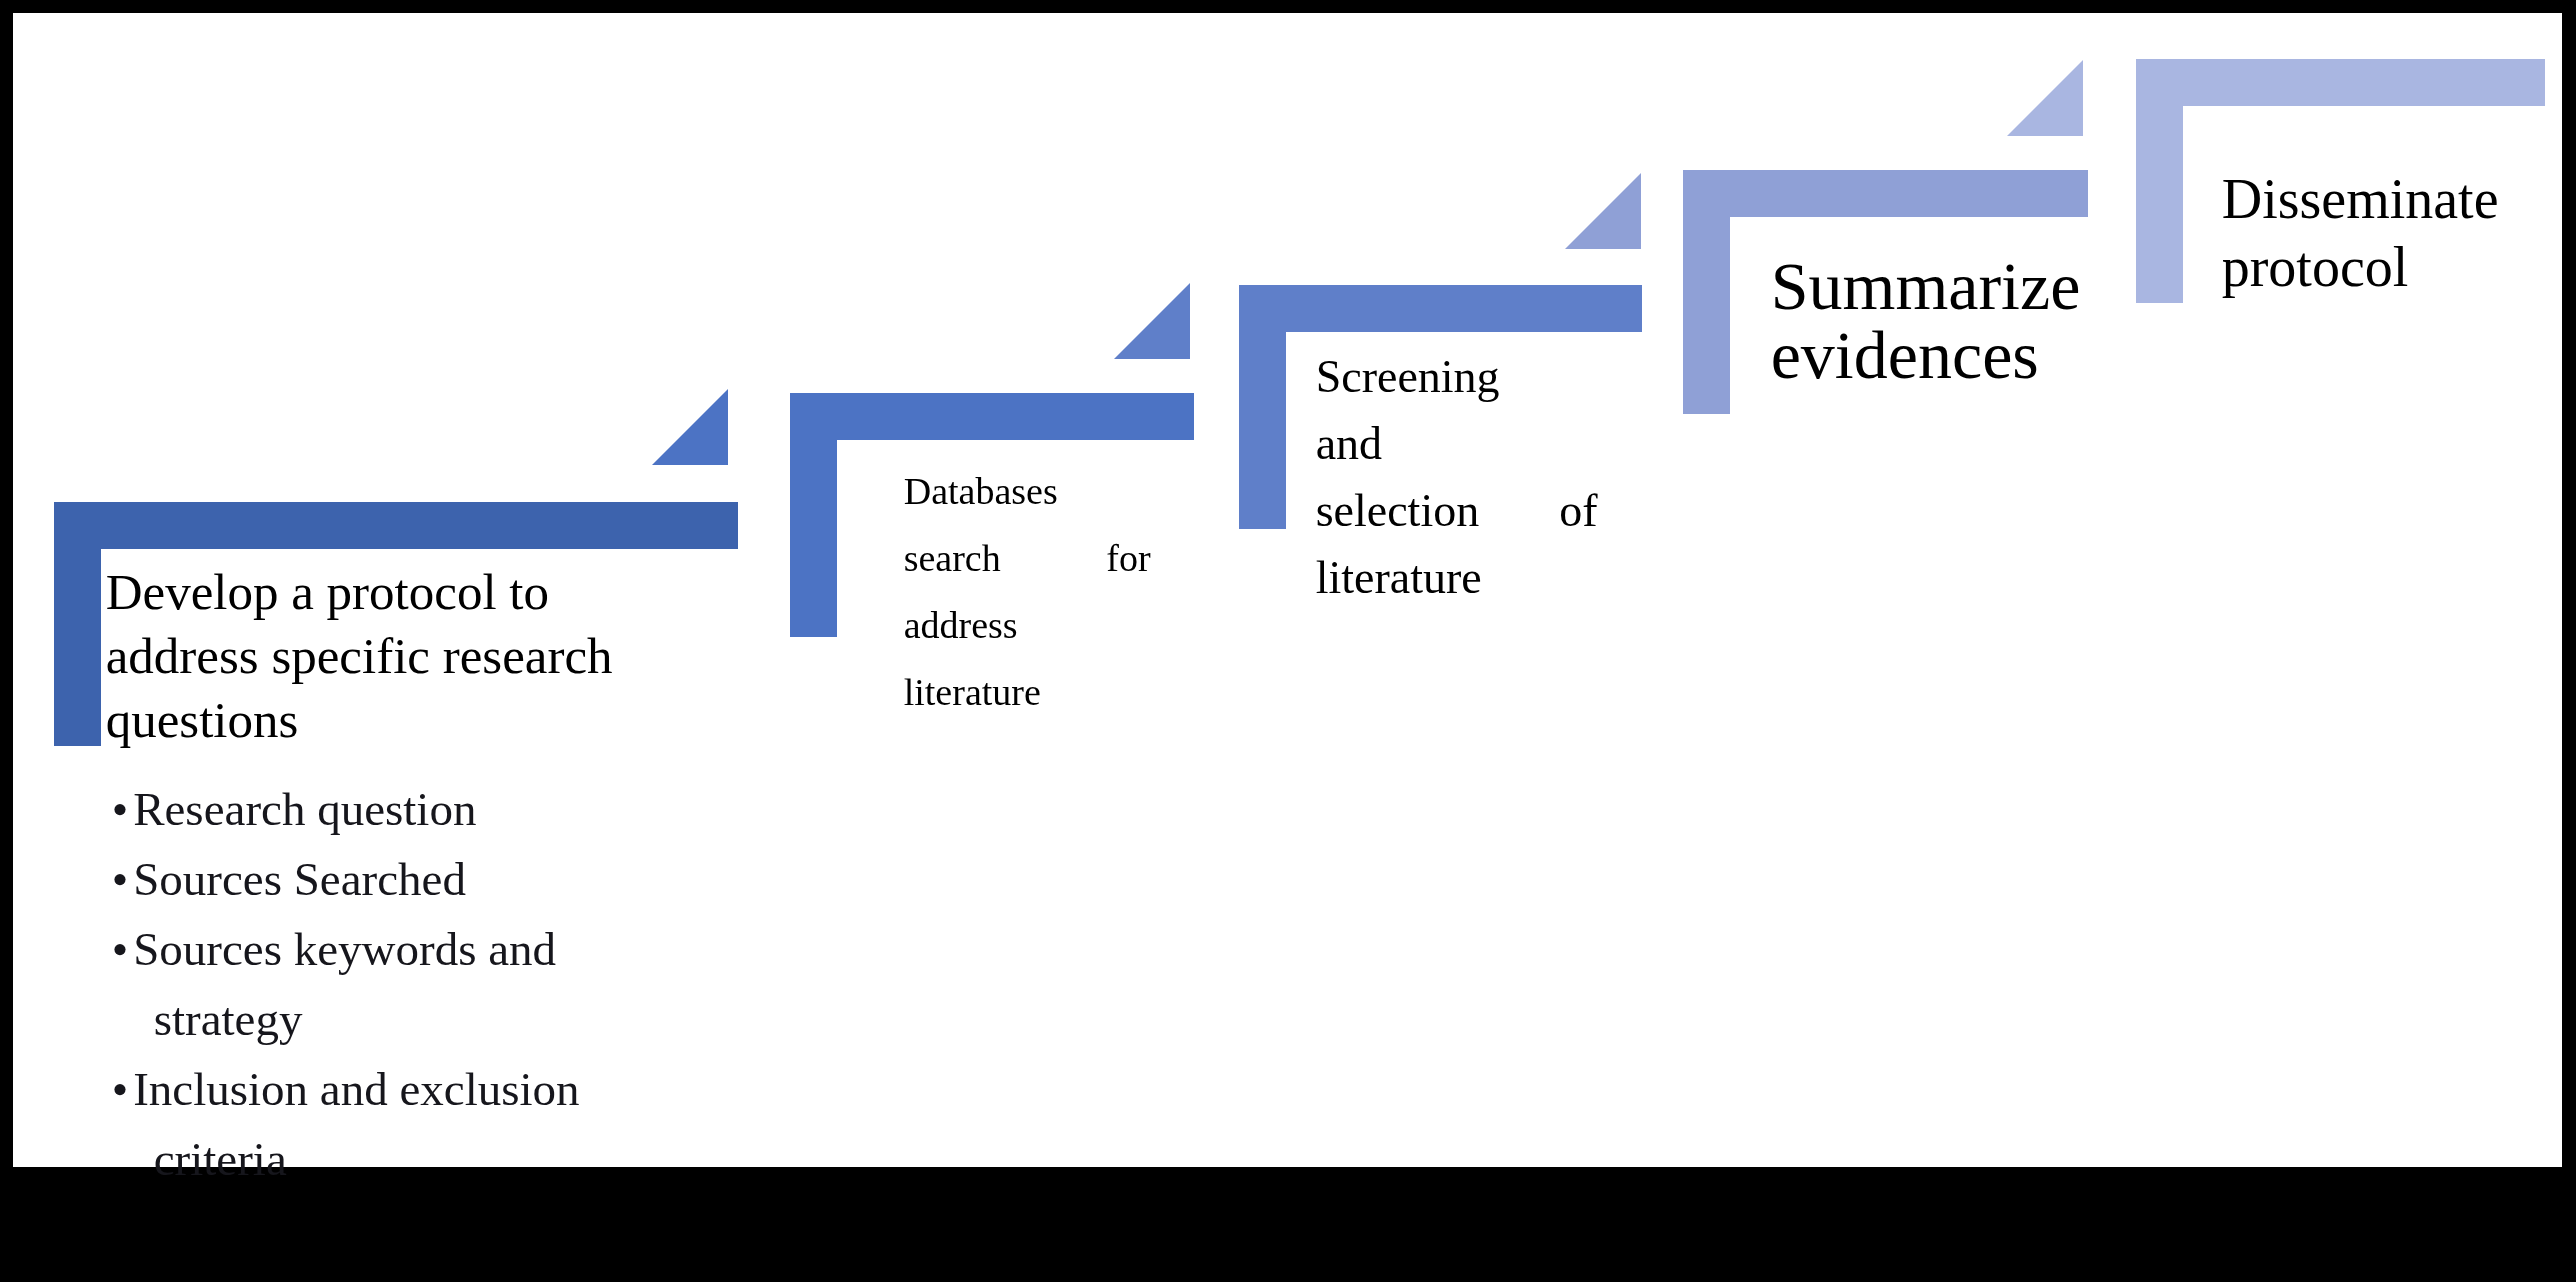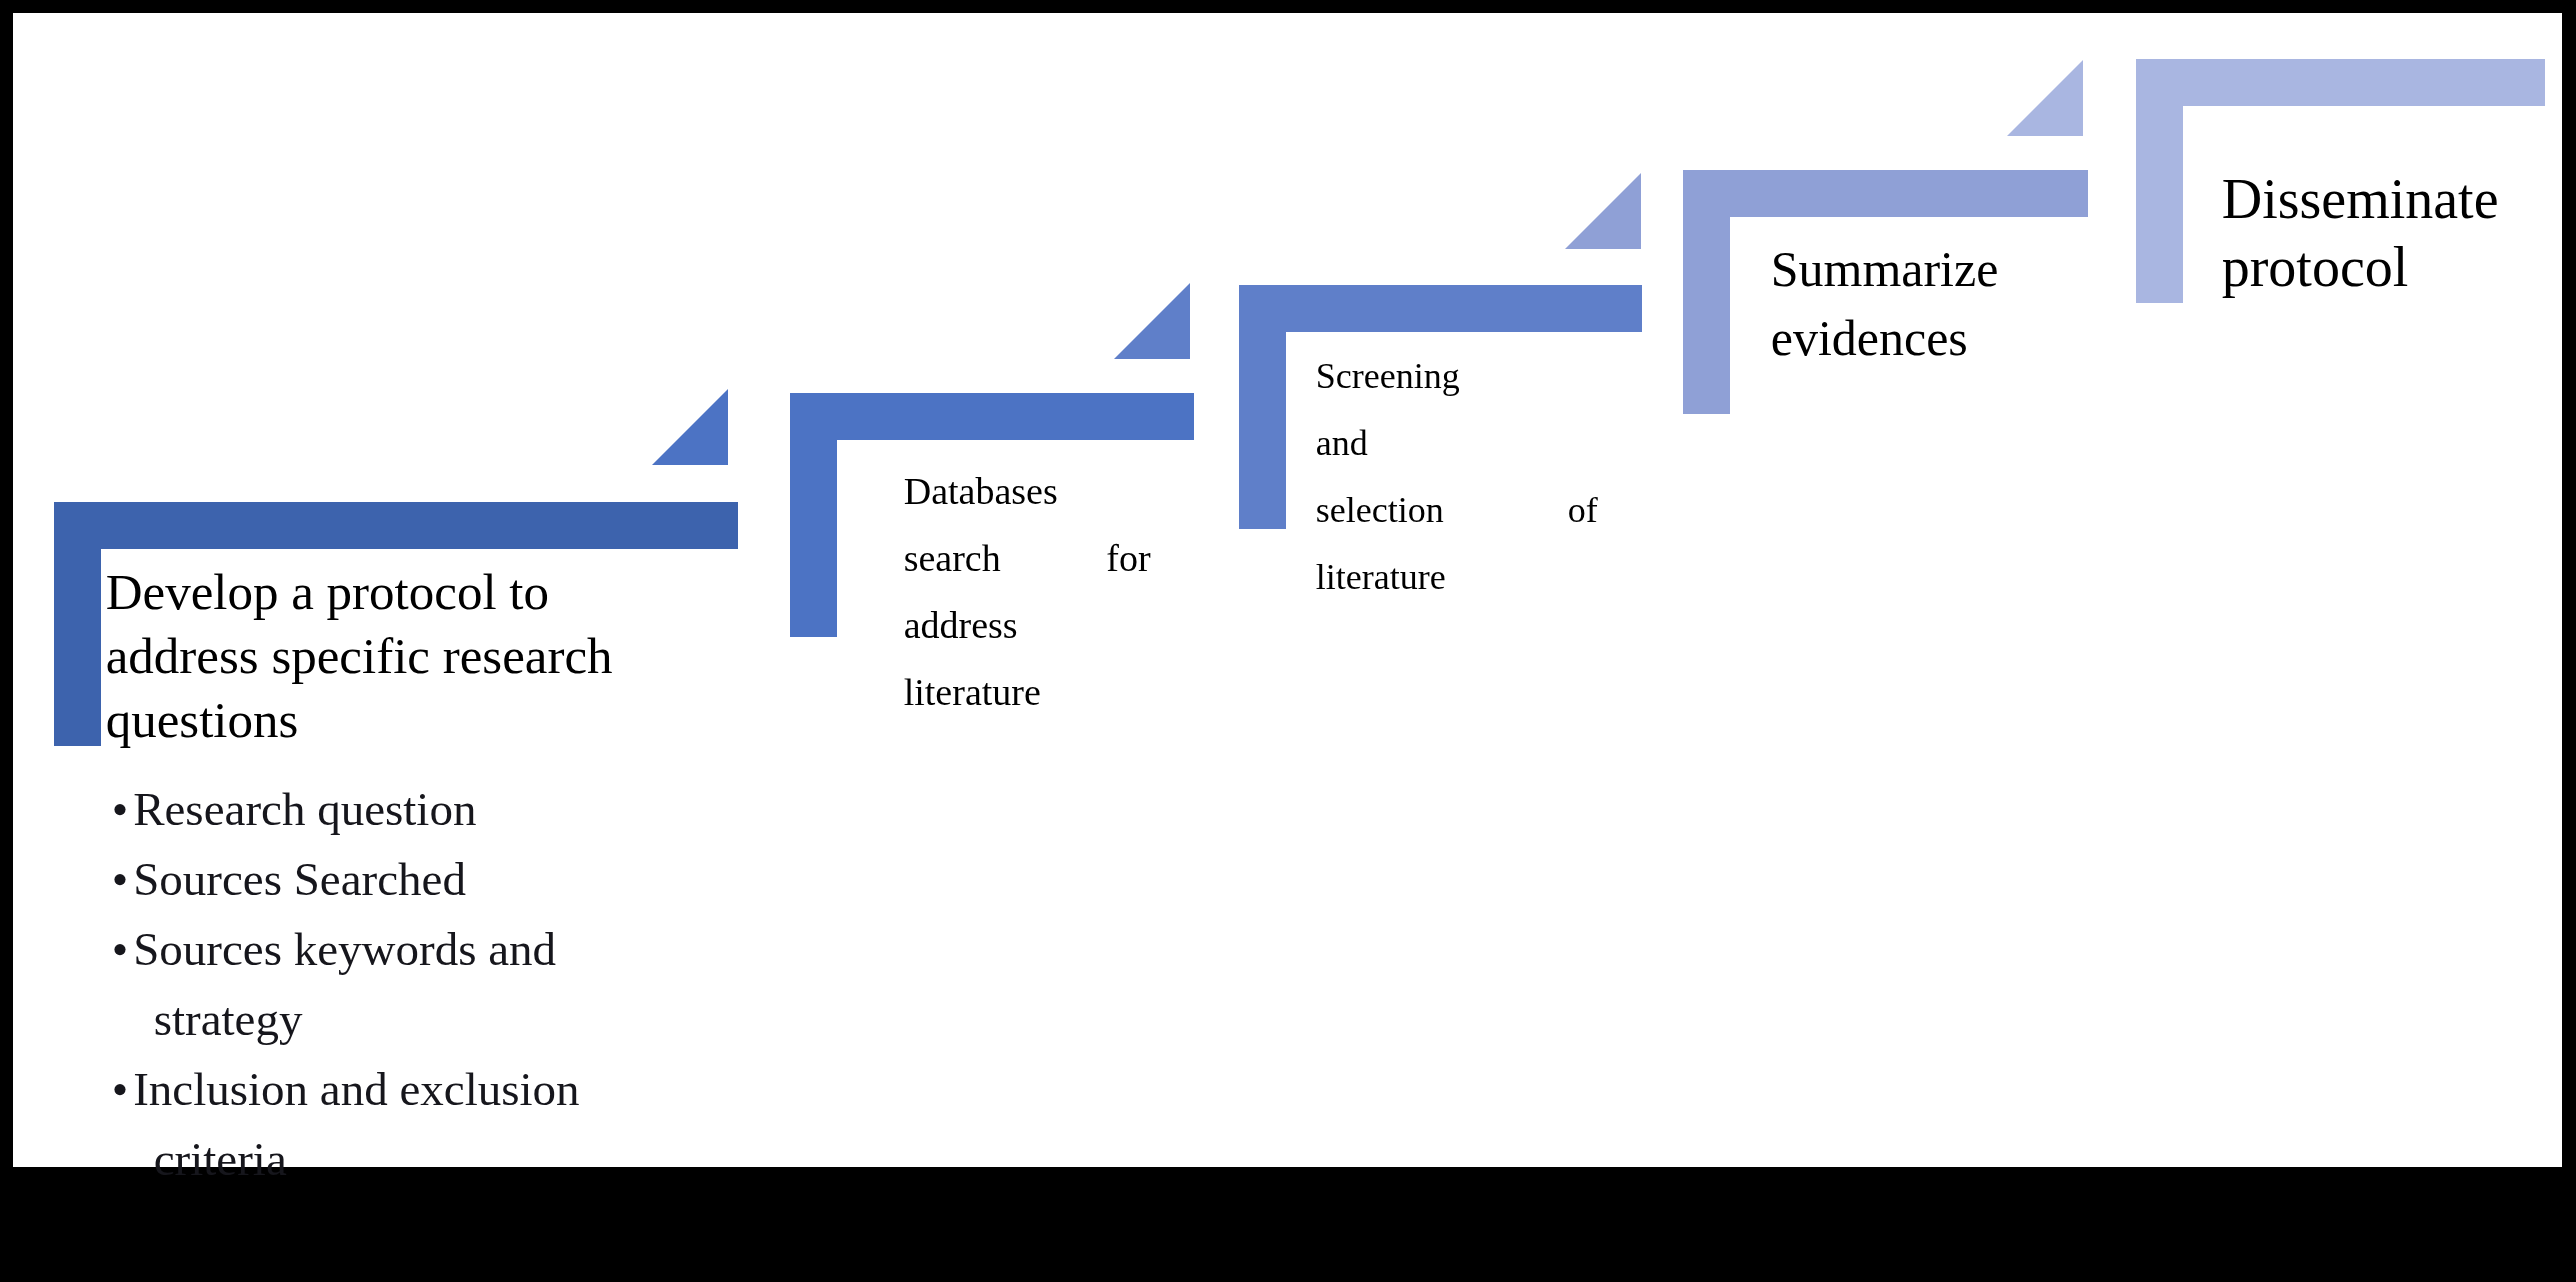--- a/index.html
+++ b/index.html
@@ -30,26 +30,26 @@
   .b-line.cont { padding-left:42px; }
 
   
   .s2 .bar  { left:777px; top:380px; width:404px; height:47px; }
   .s2 .stem { left:777px; top:380px; width:47px;  height:244px; }
   .s2-label { left:891px; top:445px; width:247px; font-size:38px; line-height:67px; }
 
   
   .s3 .bar  { left:1226px; top:272px; width:403px; height:47px; }
   .s3 .stem { left:1226px; top:272px; width:47px;  height:244px; }
-  .s3-label { left:1303px; top:330px; width:282px; font-size:36px; line-height:67px; }
+  .s3-label { left:1303px; top:330px; width:282px; font-size:46px; line-height:67px; }
 
   
   .s4 .bar  { left:1670px; top:157px; width:405px; height:47px; }
   .s4 .stem { left:1670px; top:157px; width:47px;  height:244px; }
-  .s4-label { left:1758px; top:222px; width:275px; font-size:50px; line-height:69px; }
+  .s4-label { left:1758px; top:239px; width:275px; font-size:68px; line-height:69px; }
 
   
   .s5 .bar  { left:2123px; top:46px; width:409px; height:47px; }
   .s5 .stem { left:2123px; top:46px; width:47px;  height:244px; }
   .s5-label { left:2209px; top:152px; width:304px; font-size:56px; line-height:68px; }
 
   
   .t1 { left:639px;  top:376px; }
   .t2 { left:1101px; top:270px; }
   .t3 { left:1552px; top:160px; }

